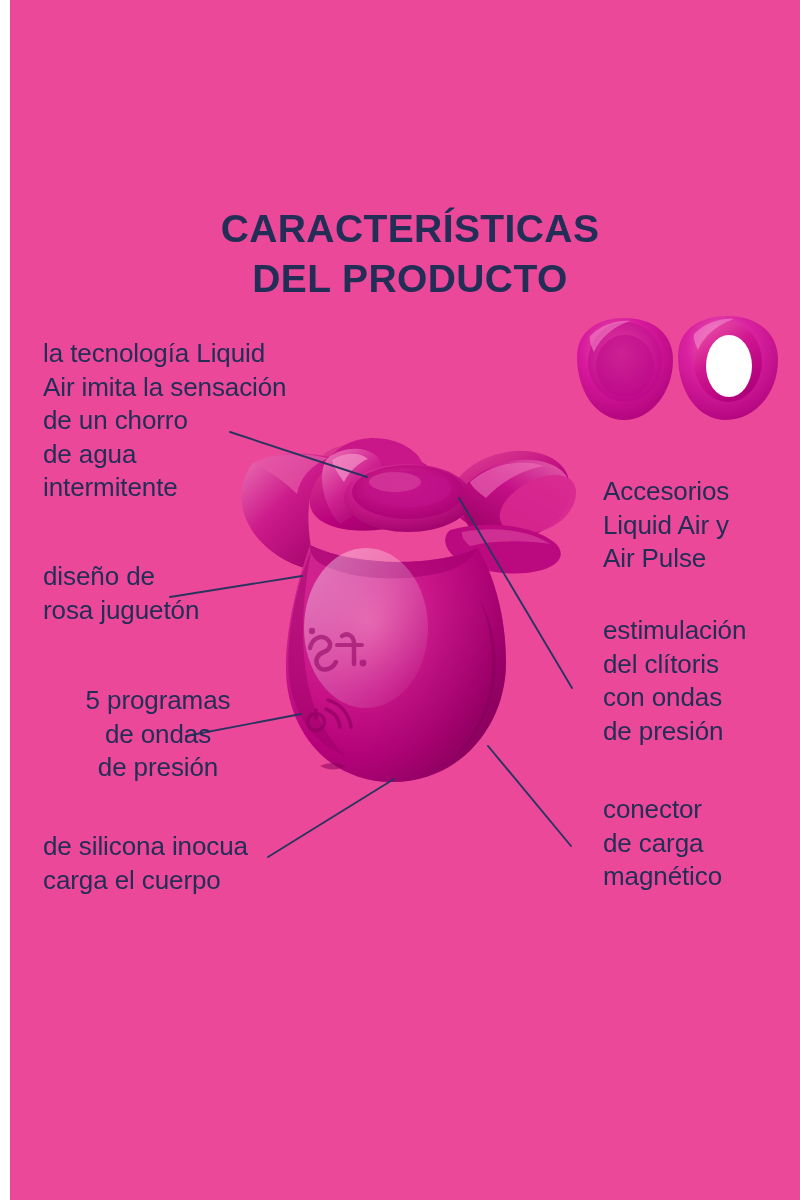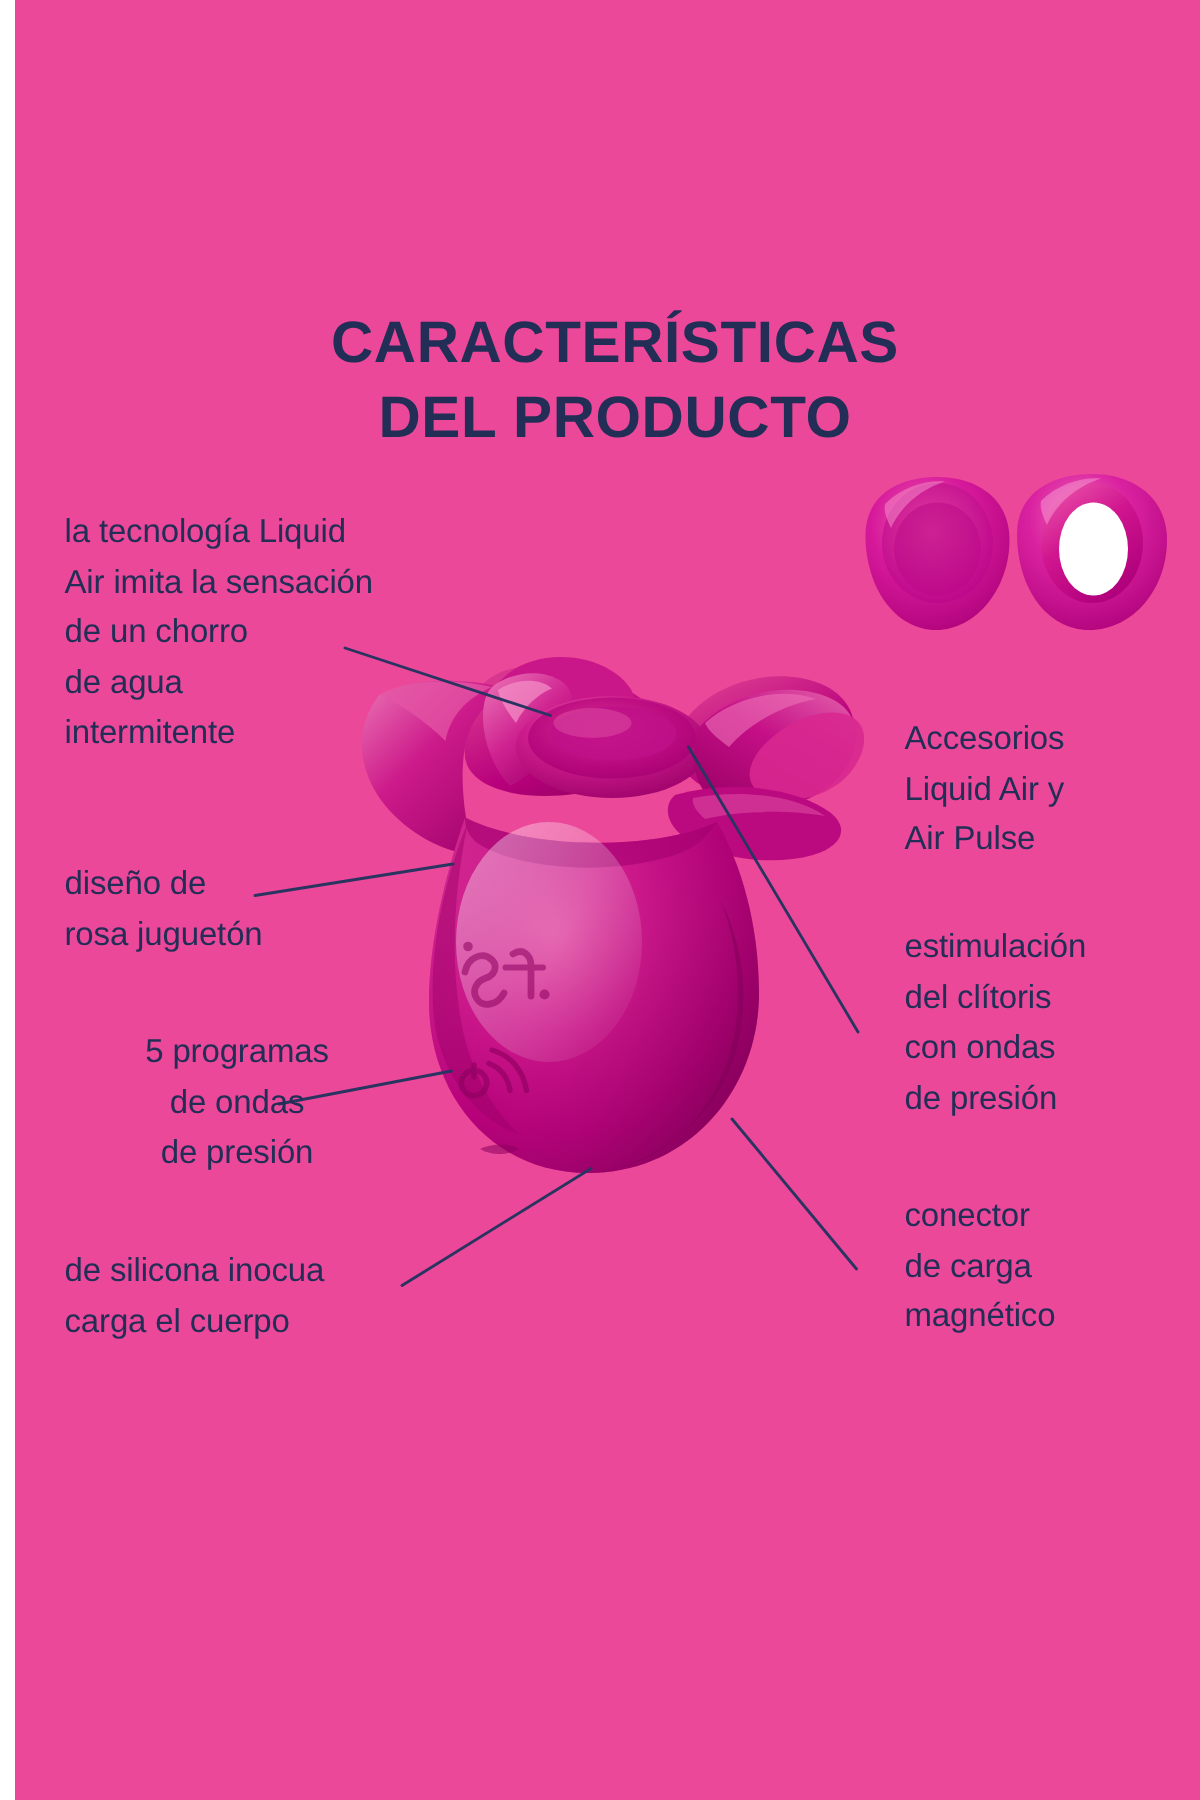--- a/index.html
+++ b/index.html
@@ -39,32 +39,32 @@
     line-height: 50px;
     letter-spacing: 0.4px;
     color: #232e57;
     white-space: pre-line;
   }
 
   
   .callout {
     position: absolute;
     font-weight: 400;
-    font-size: 22px;
+    font-size: 26px;
     line-height: 33.5px;
     color: #232e57;
     white-space: pre-line;
     letter-spacing: -0.1px;
   }
   .callout.left  { text-align: left; }
   .callout.right { text-align: left; margin-left: 24px; }
   .callout.center-ish { text-align: center; }
 
   #c-liquidair   { left: 33px;  top: 337px;  width: 300px; }
-  #c-design      { left: 33px;  top: 560px;  width: 300px; margin-top: 12px; }
+  #c-design      { left: 33px;  top: 560px;  width: 300px; }
   #c-programs    { left: 33px;  top: 684px;  width: 230px; }
   #c-silicone    { left: 33px;  top: 830px;  width: 300px; }
 
   #c-accessories { left: 569px; top: 475px;  width: 225px; }
   #c-clitoris    { left: 569px; top: 614px;  width: 225px; }
   #c-connector   { left: 569px; top: 793px;  width: 225px; }
 
   
   #lines, #product, #accessories-art {
     position: absolute;

